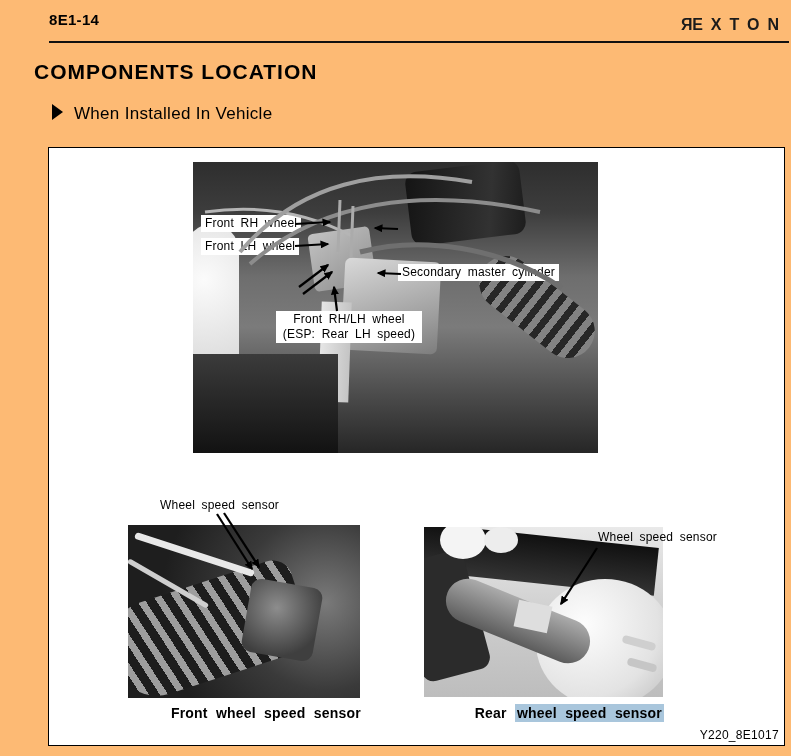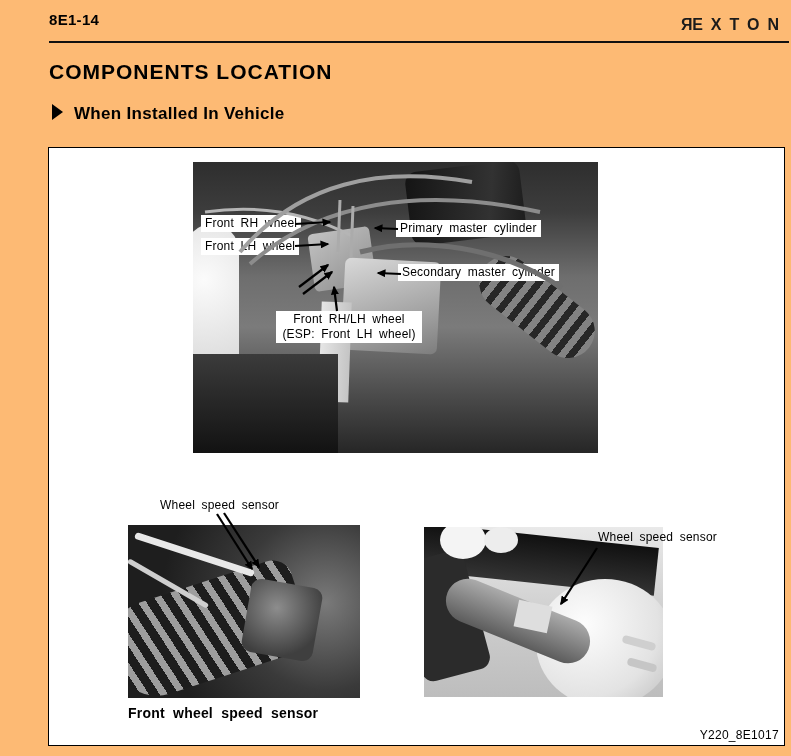--- a/index.html
+++ b/index.html
@@ -5,43 +5,43 @@
   html,body{margin:0;padding:0;background:#fff;}
   #page{position:relative;width:791px;height:756px;background:#fdba74;
         font-family:"Liberation Sans","DejaVu Sans",sans-serif;color:#000;overflow:hidden;}
 
   
   .page-number{position:absolute;left:49px;top:11px;font-size:15px;font-weight:bold;letter-spacing:.3px;}
   .brand{position:absolute;right:4px;top:16px;font-size:16px;font-weight:bold;letter-spacing:8px;color:#1b1b1b;}
   .brand .rev{display:inline-block;transform:scaleX(-1);}
   .header-rule{position:absolute;left:49px;top:41px;width:740px;height:2px;background:#111;}
 
-  .page-title{position:absolute;left:49px;top:60px;font-size:21px;font-weight:bold;letter-spacing:1px;}
-  .subtitle{position:absolute;left:52px;top:103px;font-size:17px;font-weight:bold;letter-spacing:.3px;}
+  .page-title{position:absolute;left:34px;top:60px;font-size:21px;font-weight:bold;letter-spacing:1px;}
+  .subtitle{position:absolute;left:52px;top:103px;font-size:17px;font-weight:normal;letter-spacing:.3px;}
   .tri{display:inline-block;width:0;height:0;border-top:8px solid transparent;border-bottom:8px solid transparent;
        border-left:11px solid #000;margin-right:11px;position:relative;top:1px;}
 
   .figure-box{position:absolute;left:48px;top:147px;width:735px;height:597px;border:1px solid #000;background:#fff;}
 
   .photo{position:absolute;overflow:hidden;z-index:1;}
   .shape{position:absolute;}
 
   #top-photo{left:193px;top:162px;width:405px;height:291px;
      background:linear-gradient(180deg,#2e2e2e 0px,#3d3d3d 50px,#6e6e6e 115px,#7b7b7b 165px,#4a4a4a 235px,#262626 291px);}
   #front-photo{left:128px;top:525px;width:232px;height:173px;
      background:radial-gradient(circle at 85% 45%,#7a7a7a 0%,#3a3a3a 40%,#1e1e1e 75%);}
   #rear-photo{left:424px;top:527px;width:239px;height:170px;
      background:linear-gradient(180deg,#e9e9e9 0%,#cdcdcd 55%,#bdbdbd 100%);}
 
   .callout{position:absolute;z-index:2;background:#fff;font-size:12px;line-height:15px;
            padding:1px 4px;white-space:nowrap;word-spacing:.25em;letter-spacing:.2px;}
   .callout.center{text-align:center;}
   .pointer-label{position:absolute;z-index:2;font-size:12px;white-space:nowrap;word-spacing:.25em;letter-spacing:.2px;}
 
-  .caption{position:absolute;z-index:2;font-size:14px;font-weight:bold;text-align:left;word-spacing:.3em;letter-spacing:.2px;}
+  .caption{position:absolute;z-index:2;font-size:14px;font-weight:bold;text-align:right;word-spacing:.3em;letter-spacing:.2px;}
   .hl{background:#a9c6dc;padding:1px 2px;}
 
   .figure-code{position:absolute;right:12px;top:728px;z-index:2;font-size:12px;letter-spacing:.3px;}
 
   #overlay{position:absolute;left:0;top:0;z-index:3;pointer-events:none;}
 </style>
 </head>
 <body>
 
 <div id="page">
@@ -81,31 +81,33 @@
     <div class="shape" style="left:18px;top:72px;width:152px;height:44px;border-radius:22px;transform:rotate(22deg);background:linear-gradient(180deg,#ababab,#5c5c5c);"></div>
     <div class="shape" style="left:16px;top:-6px;width:46px;height:38px;border-radius:50%;background:#f4f4f4;"></div>
     <div class="shape" style="left:60px;top:0;width:34px;height:26px;border-radius:50%;background:#ededed;"></div>
     <div class="shape" style="left:92px;top:76px;width:34px;height:27px;transform:rotate(12deg);background:#dedede;"></div>
     <div class="shape" style="left:198px;top:112px;width:34px;height:8px;border-radius:4px;transform:rotate(15deg);background:#cfcfcf;"></div>
     <div class="shape" style="left:203px;top:134px;width:30px;height:8px;border-radius:4px;transform:rotate(15deg);background:#c6c6c6;"></div>
   </div>
 
   <div class="callout" style="left:201px;top:215px;">Front RH wheel</div>
   <div class="callout" style="left:201px;top:238px;">Front LH wheel</div>
-  <div class="callout" style="left:396px;top:220px;">Primary master cylinder</div>
   <div class="callout" style="left:398px;top:264px;">Secondary master cylinder</div>
   <div class="callout center" style="left:276px;top:311px;width:138px;">
     <div>Front RH/LH wheel</div>
-    <div>(ESP: Front LH wheel)</div>
+    <div>(ESP: Rear LH speed)</div>
   </div>
 
   <div class="pointer-label" style="left:160px;top:498px;">Wheel speed sensor</div>
   <div class="pointer-label" style="left:598px;top:530px;">Wheel speed sensor</div>
 
   <div class="caption" style="left:128px;top:705px;width:233px;">Front wheel speed sensor</div>
+  <div class="caption" style="left:424px;top:705px;width:240px;">
+    <span>Rear </span><span class="hl">wheel speed sensor</span>
+  </div>
 
   <div class="figure-code">Y220_8E1017</div>
 
   <svg id="overlay" width="791" height="756">
     <defs>
       <marker id="ah" markerWidth="9" markerHeight="8" refX="7.5" refY="4" orient="auto" markerUnits="userSpaceOnUse">
         <polygon points="0,0 9,4 0,8" fill="#000"></polygon>
       </marker>
       <clipPath id="topclip">
           <rect x="193" y="162" width="405" height="291"></rect>

